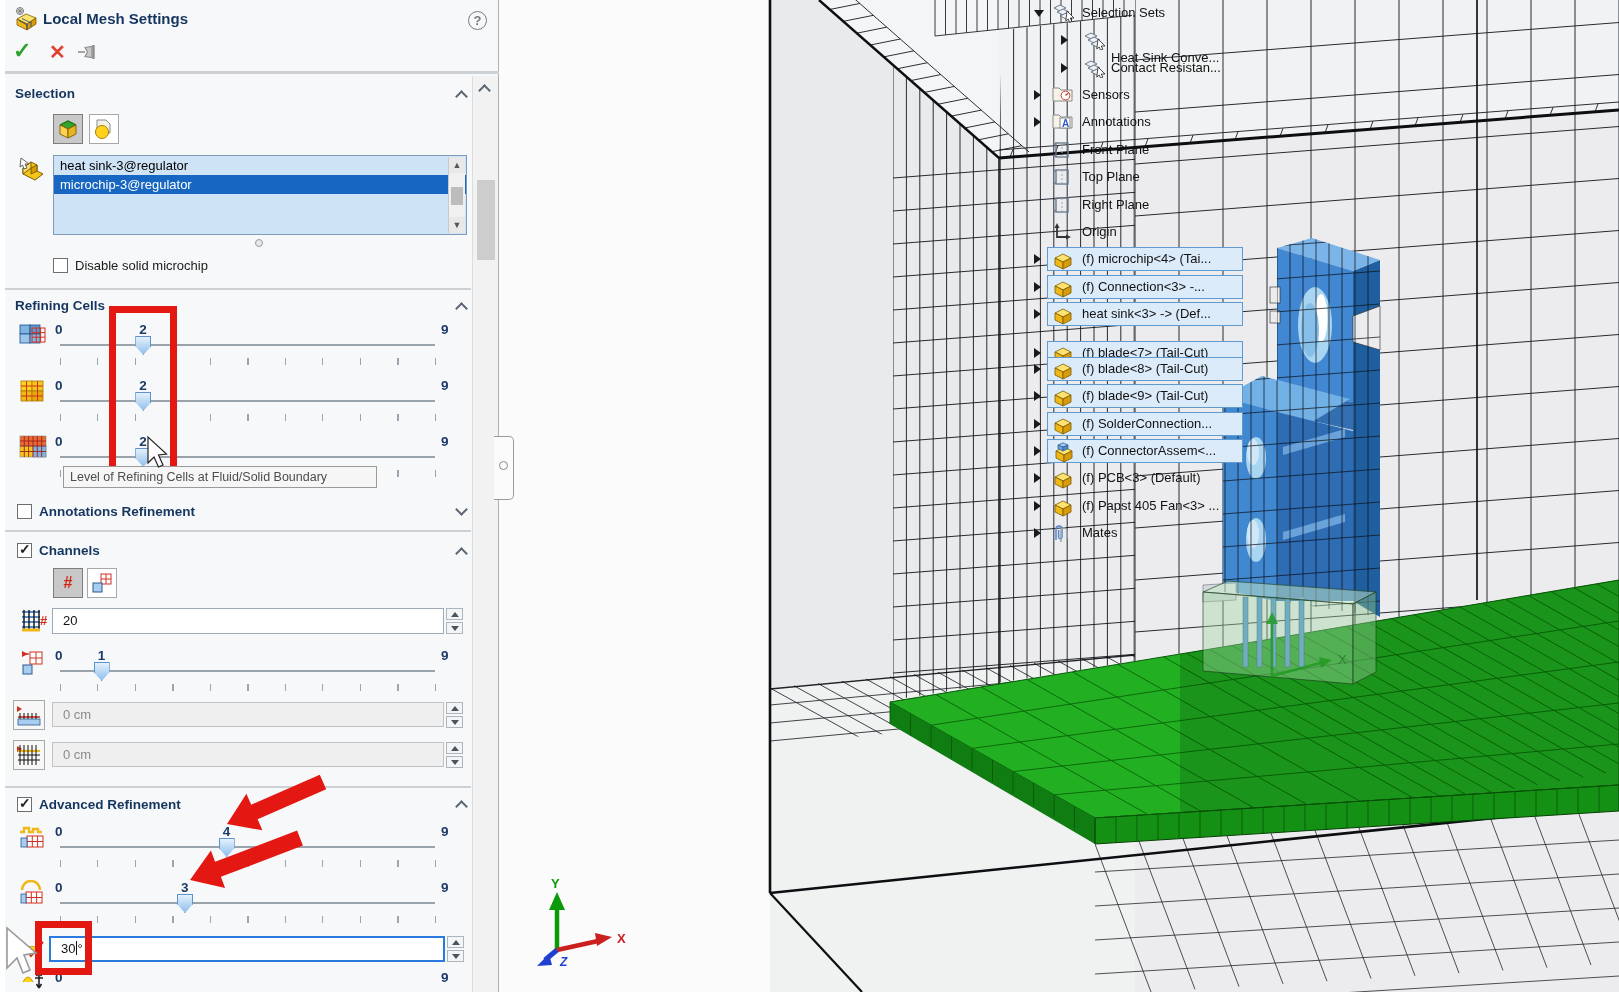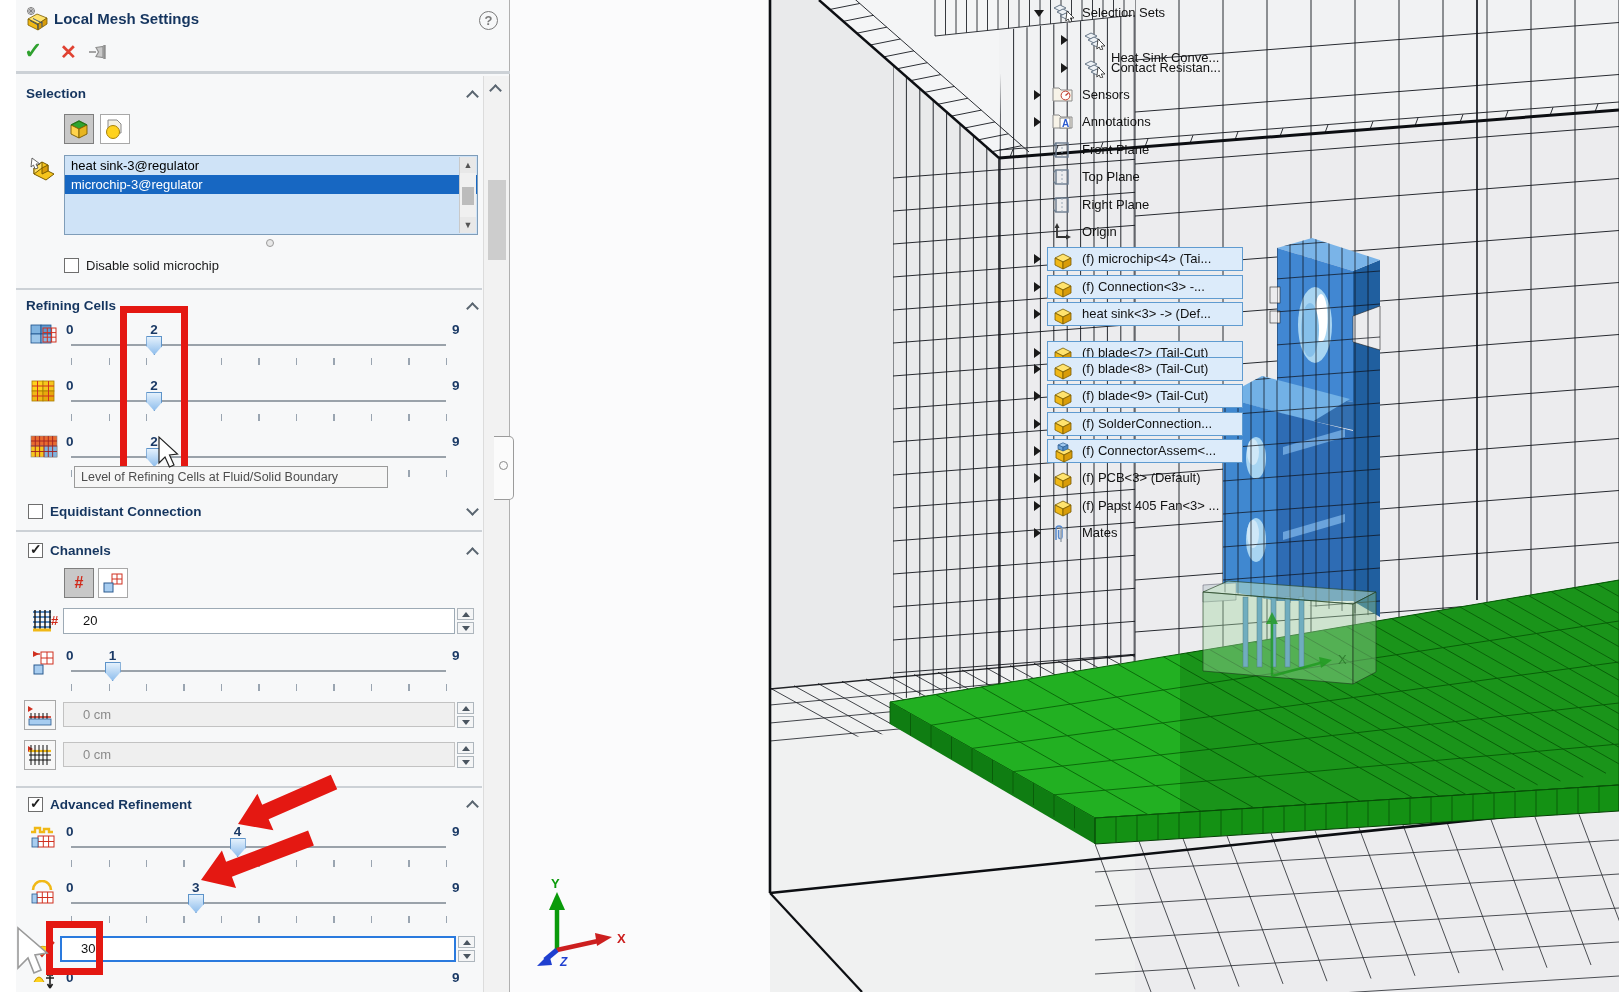--- a/index.html
+++ b/index.html
@@ -1,21 +1,21 @@
 <!DOCTYPE html>
 <html><head>
 <meta charset="utf-8">
 <style>
   * { margin:0; padding:0; box-sizing:border-box; }
   html,body { width:1619px; height:992px; overflow:hidden; background:#fff;
     font-family:"Liberation Sans", sans-serif; }
   #app { position:relative; width:1619px; height:992px; }
 
   
-  #pm { position:absolute; left:16px; top:0; width:494px; height:992px;
+  #pm { position:absolute; left:5px; top:0; width:494px; height:992px;
     background:#f7f8f9; border-right:1px solid #b0b0b0; z-index:5; }
   .abs { position:absolute; }
   .pm-title { font-size:15px; font-weight:bold; color:#15355f; }
   .grp-title { font-size:13.5px; font-weight:bold; color:#15355f; }
   .sep { position:absolute; left:0; height:2px; background:#ccd1d6; width:466px; }
   .chv { position:absolute; width:10px; height:10px; }
   .chv::before { content:""; position:absolute; left:0; top:2px; width:7px; height:7px;
     border-right:2px solid #5a6570; border-bottom:2px solid #5a6570; }
   .chv.up::before { transform:rotate(-135deg); top:4px; }
   .chv.dn::before { transform:rotate(45deg); top:0; }
@@ -43,21 +43,21 @@
   .smin { left:50px; } .smax { left:436px; }
   .sval {  }
   .strack { position:absolute; left:55px; top:22px; width:375px; height:2px; background:#9aa2aa; }
   .sticks { position:absolute; left:55px; top:36px; width:376px; height:7px;
     background:repeating-linear-gradient(to right,#9aa5b1 0 1px,transparent 1px 37.5px); }
   .sthumb { position:absolute; top:14px; width:16px; height:19px;
     background:linear-gradient(#e9f4fd,#8cbcec); box-shadow:inset 0 0 0 1px #5d93c9;
     clip-path:polygon(0 0,100% 0,100% 52%,50% 100%,0 52%); }
 
   .field { position:absolute; height:26px; background:#fff; border:1px solid #9daab5;
-    font-size:13px; color:#111; line-height:24px; padding-left:19px; }
+    font-size:13px; color:#111; line-height:24px; padding-left:10px; }
   .field.disabled { background:#efefef; color:#8a8a8a; border-color:#c2c2c2; }
   .field.focus { border:2px solid #2a7ade; line-height:22px; }
   .caret { display:inline-block; width:1px; height:14px; background:#111; vertical-align:-2px; margin-left:1px; }
   .spin { position:absolute; width:17px; height:26px; }
   .spin div { position:absolute; left:0; width:17px; height:12px; border:1px solid #aeb6bd; background:#f4f5f6; }
   .spin .dn { top:14px; }
   .spin div::after { content:""; position:absolute; left:4px; border-left:4px solid transparent; border-right:4px solid transparent; }
   .spin .up::after { top:3px; border-bottom:5px solid #4a5560; }
   .spin .dn::after { top:3px; border-top:5px solid #4a5560; }
   .icon-btn { position:absolute; width:32px; height:30px; border:1px solid #a8a8a8; background:#f7f7f7;
@@ -238,21 +238,21 @@
       <span class="snum smax">9</span>
       <div class="strack"></div>
         <div class="sticks"></div>
         <div class="sthumb" style="left: 130.333px;"></div>
     </div>
 
     <div class="red-rect" style="left:104px;top:306px;width:68px;height:180px"></div>
     <div class="tooltip">Level of Refining Cells at Fluid/Solid Boundary</div>
 
     <span class="cb abs" style="left:12px;top:504px"></span>
-    <span class="cb-label b" style="left:34px;top:504px">Equidistant Connection</span>
+    <span class="cb-label b" style="left:34px;top:504px">Annotations Refinement</span>
     <span class="chv dn abs" style="left:452px;top:505px"></span>
     <div class="sep" style="top:530px"></div>
 
     <span class="cb on abs" style="left:12px;top:543px"></span>
     <span class="cb-label b" style="left:34px;top:543px">Channels</span>
     <span class="chv up abs" style="left:452px;top:545px"></span>
 
     <div class="tbtn pressed" style="left:48px;top:568px">
       <span style="color:#d02818;font-weight:bold;font-size:16px">#</span>
       </div>

